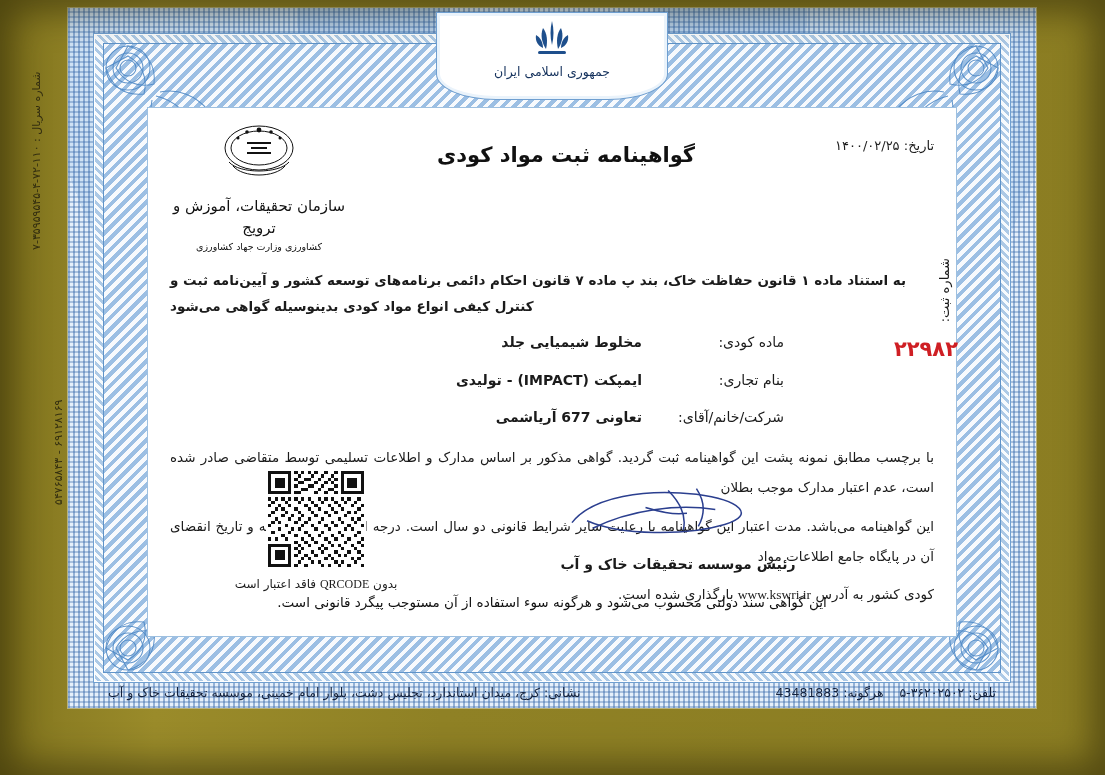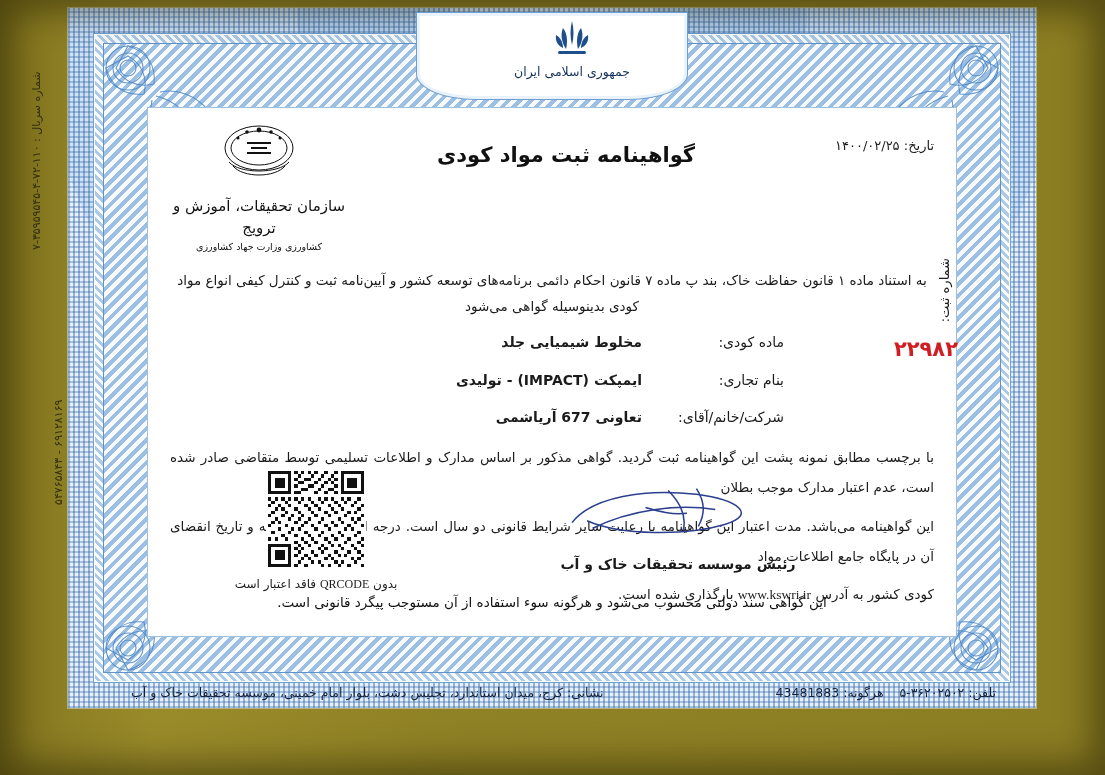--- a/index.html
+++ b/index.html
@@ -115,21 +115,20 @@
     top: 4px;
     transform: translateX(-50%);
     width: 230px;
     height: 86px;
     background: #ffffff;
     border: 1px solid #6f9fd0;
     border-radius: 0 0 60px 60px / 0 0 26px 26px;
     text-align: center;
     box-shadow: inset 0 0 0 3px #eaf3fb;
     z-index: 5;
-    padding-left: 40px;
   }
   .emblem-plate .tulip {
     margin: 6px auto 0;
     width: 44px;
     height: 40px;
   }
   .emblem-plate .cap {
     font-size: 12.5px;
     color: #14315c;
     font-family: "DejaVu Sans", sans-serif;
@@ -182,22 +181,23 @@
   .logo-block .seal {
     width: 84px;
     height: 62px;
     margin: 0 auto 2px;
   }
   .logo-block .l1 { font-size: 15px; line-height: 1.5; }
   .logo-block .l2 { font-size: 9.5px; line-height: 1.5; }
 
   .intro {
     margin-top: 14px;
-    text-align: center;
+    text-align: left;
     font-size: 13.5px;
+    font-weight: bold;
   }
 
   .fields {
     margin-top: 10px;
     padding-right: 150px;
   }
   .field-row {
     display: flex;
     gap: 14px;
     align-items: baseline;
@@ -306,21 +306,21 @@
     right: 40px;
     bottom: 8px;
     display: flex;
     justify-content: space-between;
     align-items: center;
     font-size: 12.5px;
     color: #13213c;
     gap: 16px;
     z-index: 6;
   }
-  .address-bar .addr { white-space: nowrap; padding-left: 23px; }
+  .address-bar .addr { white-space: nowrap; }
   .address-bar .phones { white-space: nowrap; }
 </style>
 </head>
 <body>
 
 <div class="page">
 
   <div class="serial-strip">
     <span class="s1">شماره سریال : ۱۱۰-۷۲-۴-۳۵۹۵۹۵۴۵-۷</span>
     <span class="s2">۶۹۱۲۸۱۶۹ - ۵۴۷۶۵۸۴۳</span>

